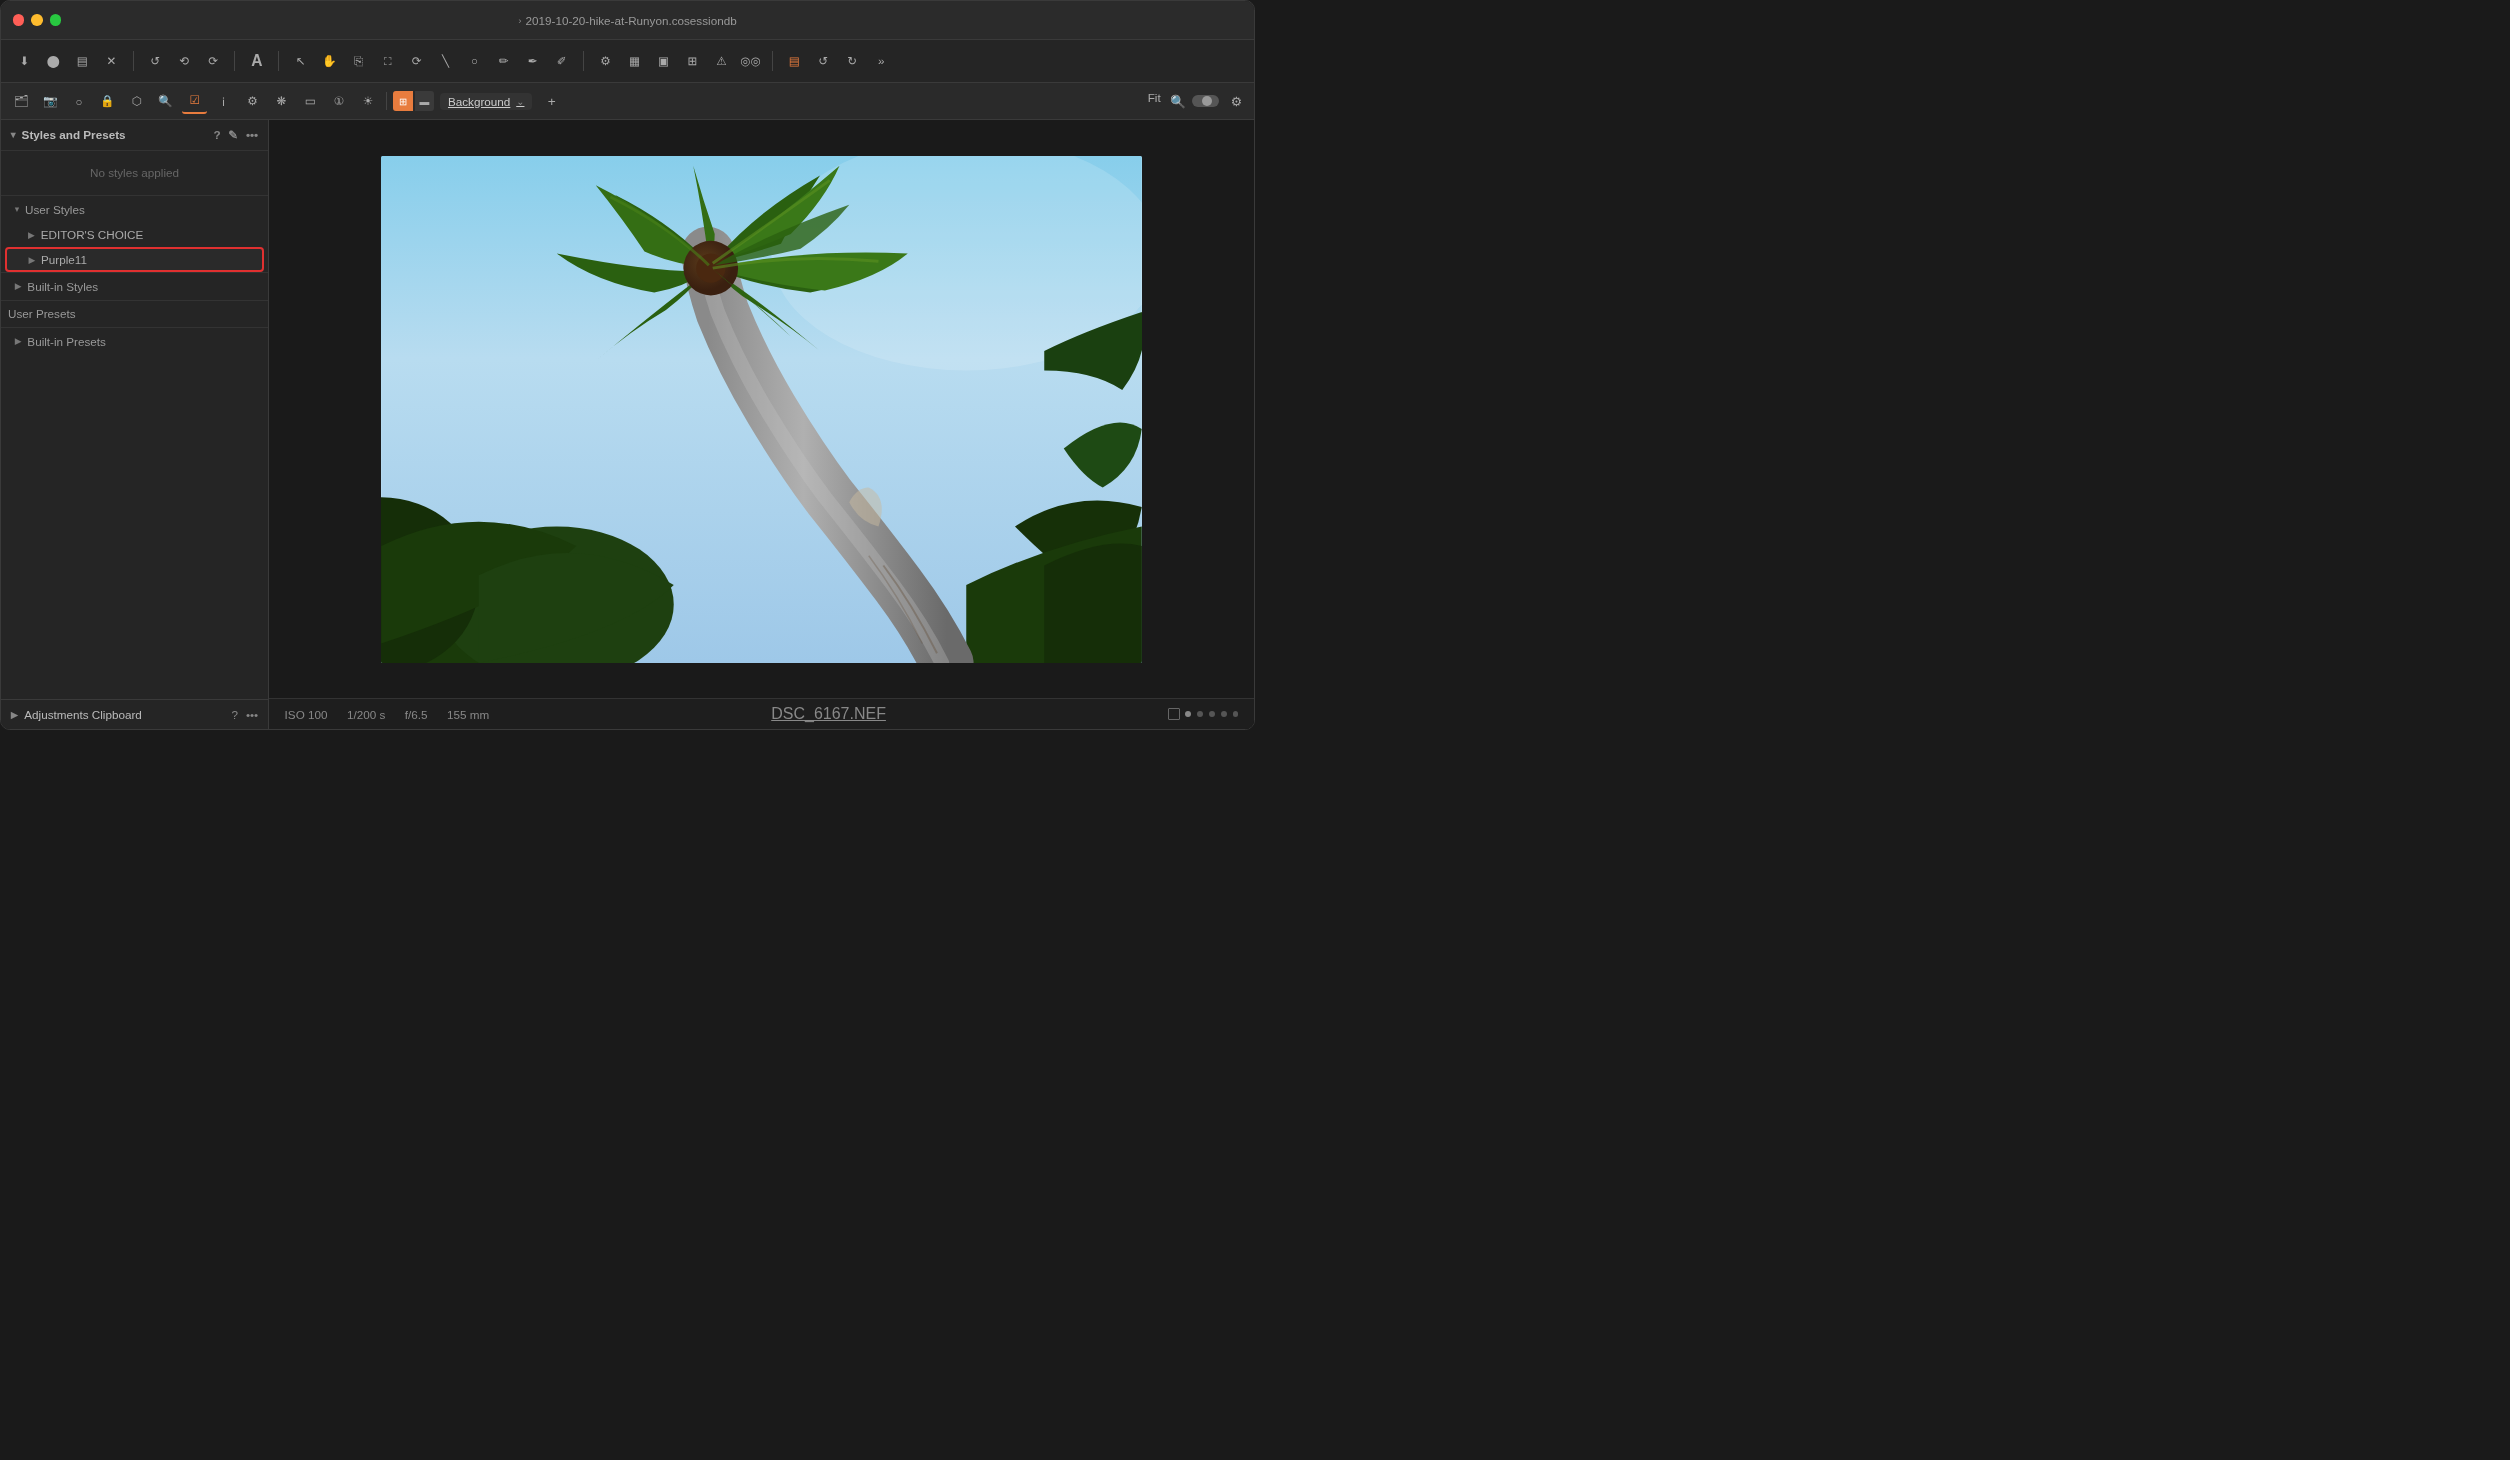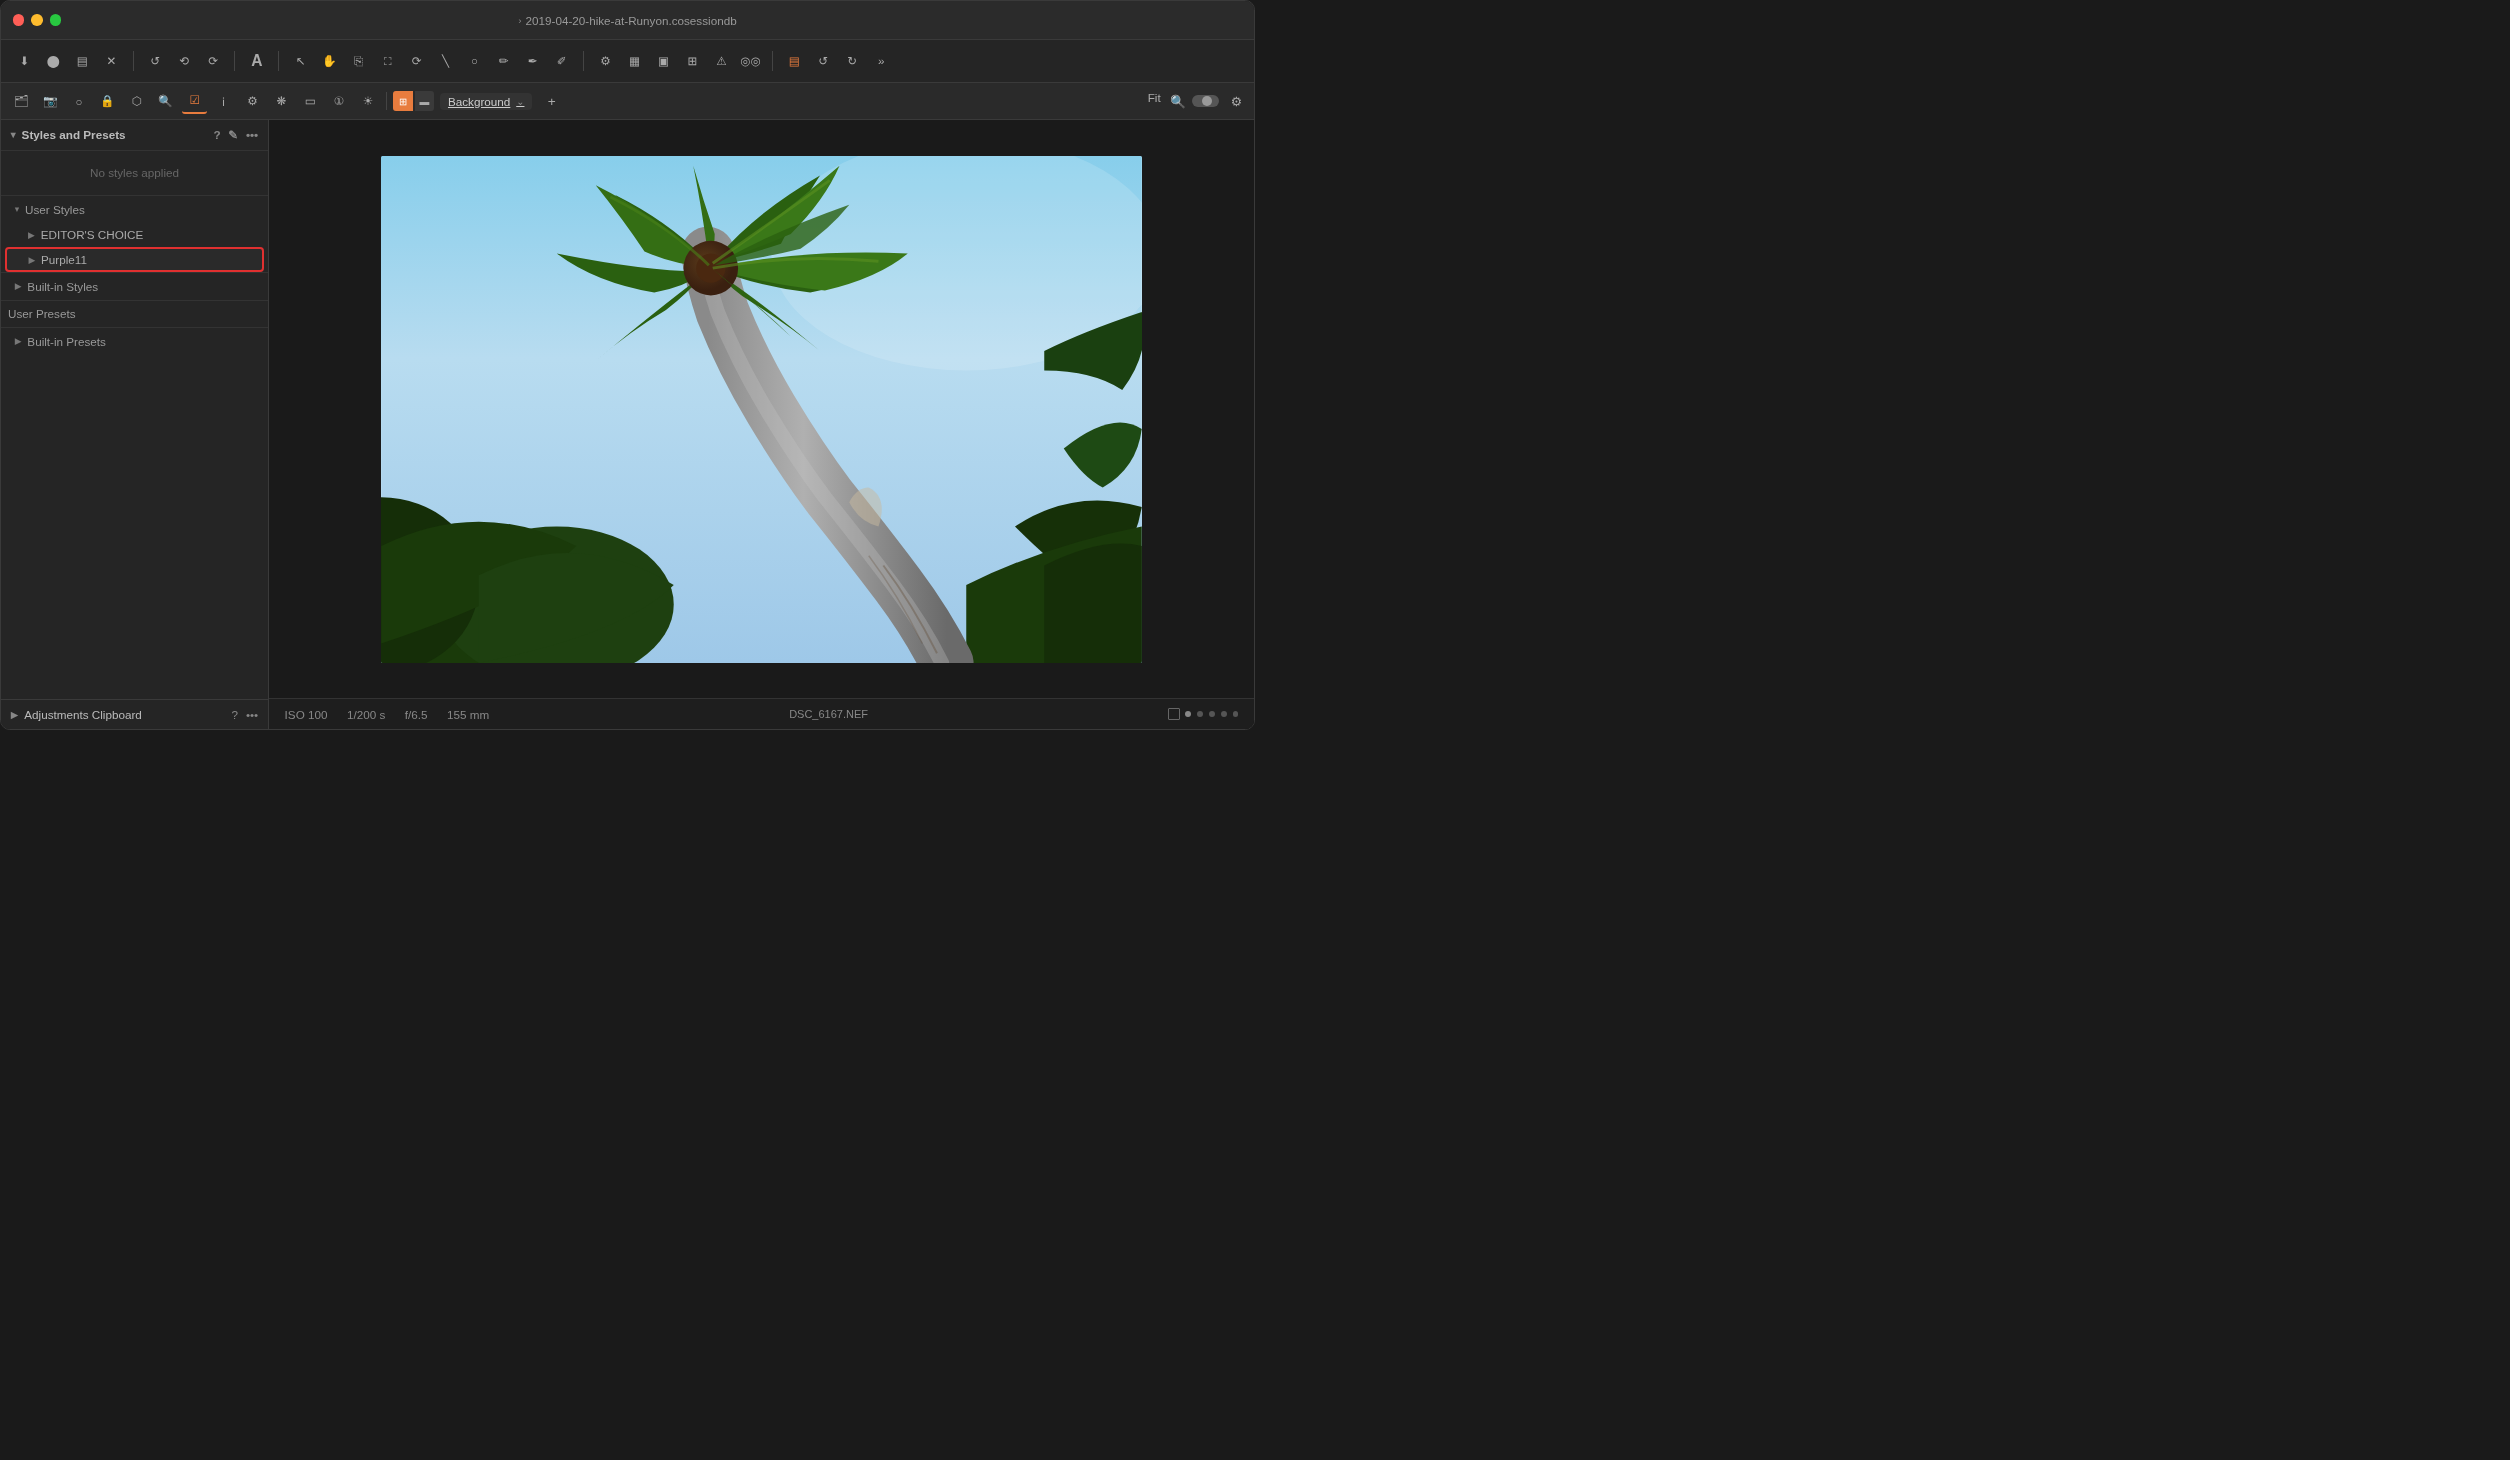--- a/index.html
+++ b/index.html
@@ -374,21 +374,22 @@
     }
 
     .status-item {
       color: #888;
       font-size: 11.7px;
     }
 
     .status-filename {
       margin-left: auto;
       color: #888;
-      font-size: 11px;
+      font-size: 16px;
+      text-decoration: underline;
     }
 
     .status-dots {
       margin-left: auto;
       display: flex;
       align-items: center;
       gap: 5.9px;
     }
 
     .status-dot {
@@ -423,21 +424,21 @@
 <div class="window">
 
   <div class="title-bar">
     <div class="traffic-lights">
       <div class="traffic-light close"></div>
       <div class="traffic-light minimize"></div>
       <div class="traffic-light maximize"></div>
     </div>
     <div class="title-text">
       <span class="title-icon">›</span>
-      <span>2019-04-20-hike-at-Runyon.cosessiondb</span>
+      <span>2019-10-20-hike-at-Runyon.cosessiondb</span>
     </div>
   </div>
 
   <div class="toolbar">
     <div class="toolbar-group">
       <div class="toolbar-btn">
           <span class="icon-text">⬇</span>
         </div>
       <div class="toolbar-btn">
           <span class="icon-text">⬤</span>

